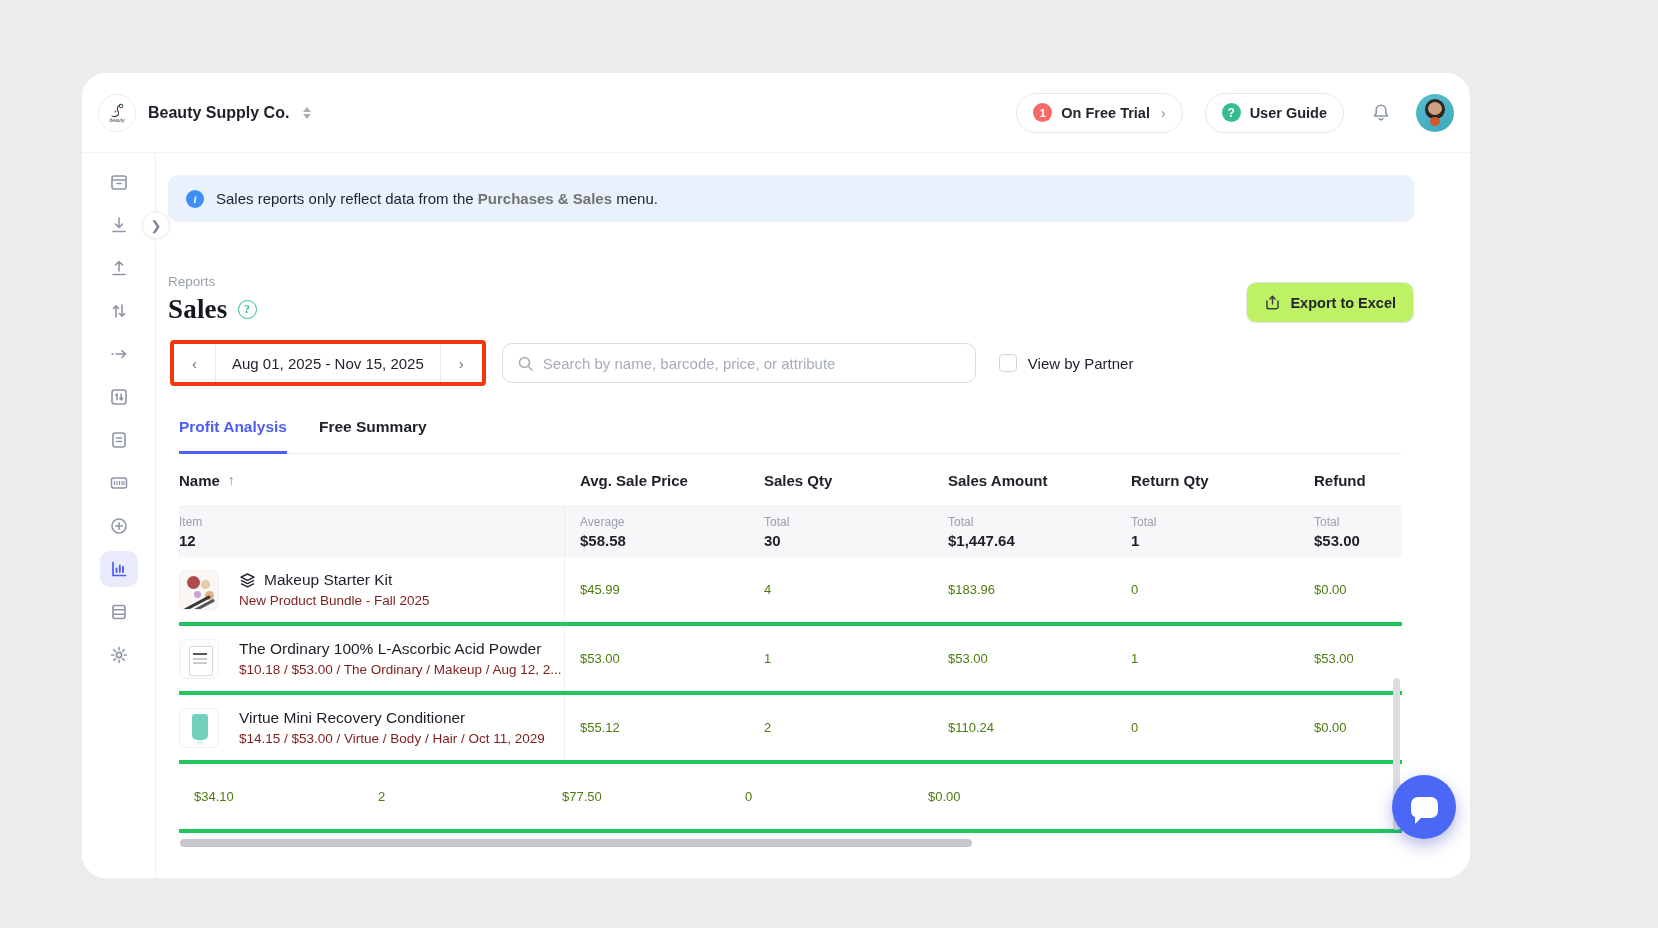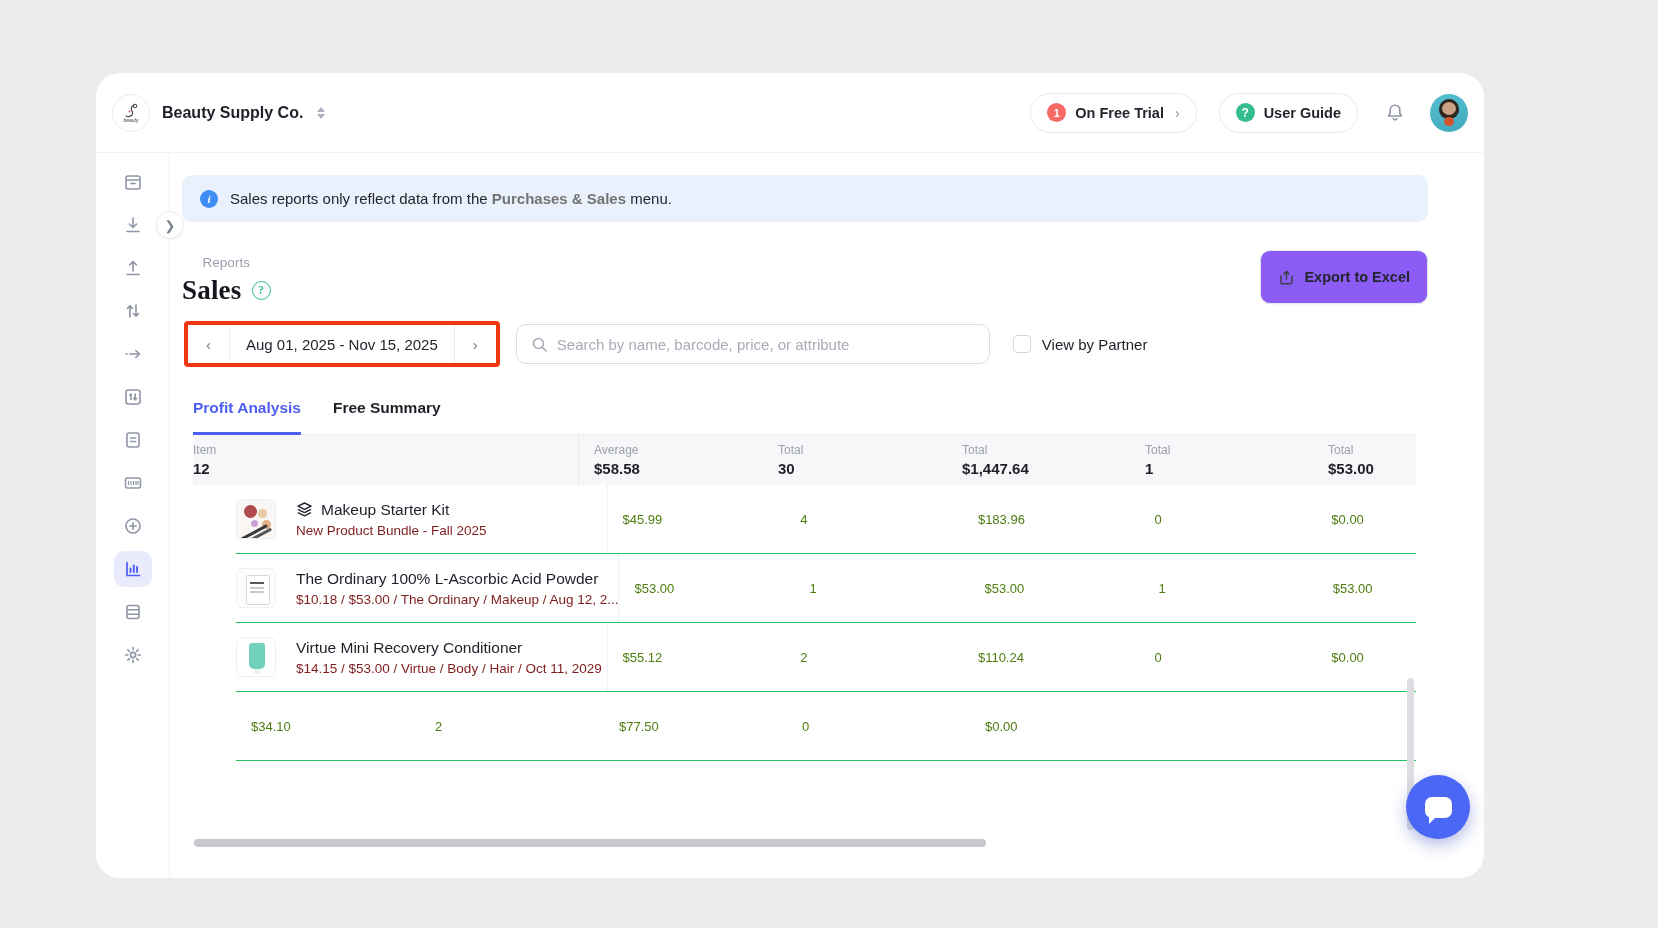--- a/index.html
+++ b/index.html
@@ -1,19 +1,19 @@
 <!DOCTYPE html>
 <html><head>
 <meta charset="utf-8">
 <style>
   * { margin:0; padding:0; box-sizing:border-box; }
   html,body { width:1658px; height:928px; font-family:"Liberation Sans", sans-serif; }
   body { background:#ececec; position:relative; overflow:hidden; }
 
-  .card { position:absolute; left:96px; top:73px; width:1388px; height:805px;
+  .card { position:absolute; left:82px; top:73px; width:1388px; height:805px;
           background:#fff; border-radius:24px; overflow:hidden; }
 
   
   .topbar { height:80px; display:flex; align-items:center; padding:0 16px 0 16px;
             border-bottom:1px solid #f2f3f5; }
   .logo { width:38px; height:38px; border-radius:50%; border:1px solid #ececec;
           display:flex; align-items:center; justify-content:center; flex-direction:column; background:#fff; }
   .logo svg { display:block; }
   .logo-word { font-size:5px; font-style:italic; color:#3a3f4b; margin-top:-4px; }
   .company { font-size:16px; font-weight:700; color:#1d2029; margin-left:12px; }
@@ -55,27 +55,27 @@
   .main { flex:1; padding:22px 0 0 12px; position:relative; }
 
   .banner { width:1246px; height:47px; background:#e9f1fd; border-radius:10px;
             display:flex; align-items:center; padding:0 18px; gap:12px; }
   .info-ic { width:18px; height:18px; border-radius:50%; background:#3f8ef5; color:#fff;
              font-size:11px; font-style:italic; font-weight:700; display:flex; align-items:center;
              justify-content:center; font-family:"Liberation Serif", serif; }
   .banner-text { font-size:15px; color:#23262e; }
   .banner-text a { color:#737373; font-weight:700; text-decoration:none; cursor:pointer; }
 
-  .head-row { width:1246px; margin-top:28px; display:flex; justify-content:space-between; align-items:flex-end;text-align:center; }
+  .head-row { width:1246px; margin-top:52px; display:flex; justify-content:space-between; align-items:flex-end; }
   .eyebrow { font-size:13.5px; color:#9aa0ad; }
   .title-line { display:flex; align-items:center; gap:10px; margin-top:5px;font-family:Liberation Serif, serif; }
   .page-title { font-size:27px; font-weight:700; color:#16181f; letter-spacing:.2px; }
   .help-ic { width:19px; height:19px; border-radius:50%; border:1.6px solid #35bd8d; color:#35bd8d;
              font-size:12px; font-weight:700; display:flex; align-items:center; justify-content:center; cursor:pointer; }
-  .export-btn { height:54px; background:#8b5cf6; border:1px solid #e4e5e9; border-radius:10px;
+  .export-btn { height:41px; background:#bef264; border:1px solid #e4e5e9; border-radius:10px;
                 box-shadow:0 1px 2px rgba(20,22,30,.04); display:flex; align-items:center; gap:9px;
                 padding:0 17px; font-size:14.5px; font-weight:600; color:#23262e; cursor:pointer; margin-bottom:2px; }
 
   .controls { display:flex; align-items:center; margin-top:15px; }
   .red-highlight { border:4px solid #f2360f; border-radius:4px; margin-left:2px; }
   .datepicker { height:38px; background:#fff; display:flex; align-items:stretch; }
   .dp-btn { width:42px; display:flex; align-items:center; justify-content:center; color:#70London757f;
             color:#70757f; font-size:15px; cursor:pointer; }
   .dp-btn.l { border-right:1px solid #ececef; }
   .dp-btn.r { border-left:1px solid #ececef; }
@@ -107,21 +107,21 @@
   .c-ret { width:183px; padding-left:15px; }
   .c-ref { width:103px; padding-left:15px; }
   .thead { height:53px; border-bottom:1px solid #ececef; font-size:15px; font-weight:700; color:#1d2029; }
   .sort-arrow { color:#8a90a6; font-size:14px; margin-left:8px; font-weight:400; cursor:pointer; }
 
   .tsummary { height:50px; background:#f7f7f9; font-size:15px; }
   .tsummary .c-name { align-self:stretch; align-items:center; border-right:1px solid #e9eaee; }
   .sum-cell .lbl { font-size:12px; color:#9aa0ad; display:block; margin-bottom:3px; }
   .sum-cell .val { font-size:15px; font-weight:700; color:#1d2029; }
 
-  .drow { height:69px; border-bottom:1px solid #22c55e; cursor:pointer;margin-left:43px; }
+  .drow { height:69px; border-bottom:4px solid #22c55e; cursor:pointer; }
   .drow .c-name { align-self:stretch; align-items:center; border-right:1px solid #f0f1f4; }
   .thumb { width:40px; height:40px; border-radius:6px; flex:0 0 40px; position:relative; overflow:hidden;
            border:1px solid #f0f0f0; background:#fff; }
   .namewrap { margin-left:20px; min-width:0; }
   .nametop { display:flex; align-items:center; gap:8px; }
   .pname { font-size:15.5px; color:#1d2029; white-space:nowrap; }
   .psub { font-size:13.5px; color:#7f1d1d; margin-top:4px; white-space:nowrap; }
   .cellval { font-size:13px; color:#4d7c0f; }
 
   
@@ -327,20 +327,31 @@
         </div>
       </div>
 
       <div class="tabs">
         <div class="tab active">Profit Analysis</div>
         <div class="tab">Free Summary</div>
       </div>
 
       <div class="table">
 
+        <div class="trow thead">
+          <div class="c-name">
+            <span>Name</span>
+            <span class="sort-arrow">↑</span>
+          </div>
+          <div class="c-avg">Avg. Sale Price</div>
+          <div class="c-qty">Sales Qty</div>
+          <div class="c-amt">Sales Amount</div>
+          <div class="c-ret">Return Qty</div>
+          <div class="c-ref">Refund</div>
+        </div>
 
         <div class="trow tsummary">
           <div class="c-name sum-cell">
             <div><span class="lbl">Item</span><span class="val">12</span></div>
           </div>
           <div class="c-avg sum-cell"><span class="lbl">Average</span><span class="val">$58.58</span></div>
           <div class="c-qty sum-cell"><span class="lbl">Total</span><span class="val">30</span></div>
           <div class="c-amt sum-cell"><span class="lbl">Total</span><span class="val">$1,447.64</span></div>
           <div class="c-ret sum-cell"><span class="lbl">Total</span><span class="val">1</span></div>
           <div class="c-ref sum-cell"><span class="lbl">Total</span><span class="val">$53.00</span></div>

